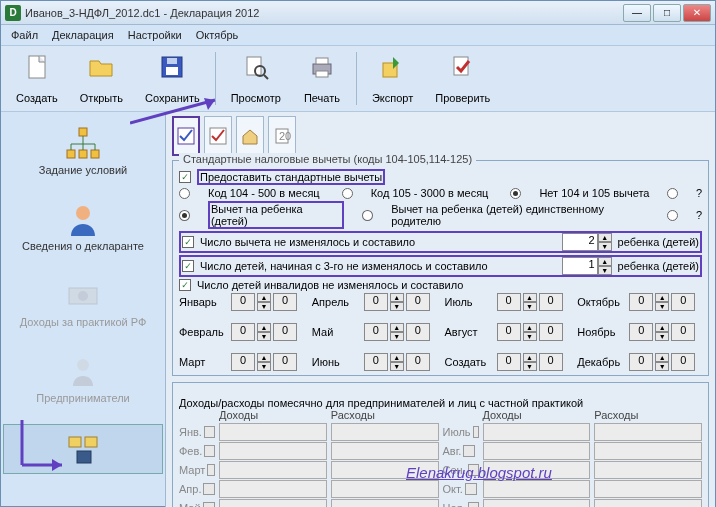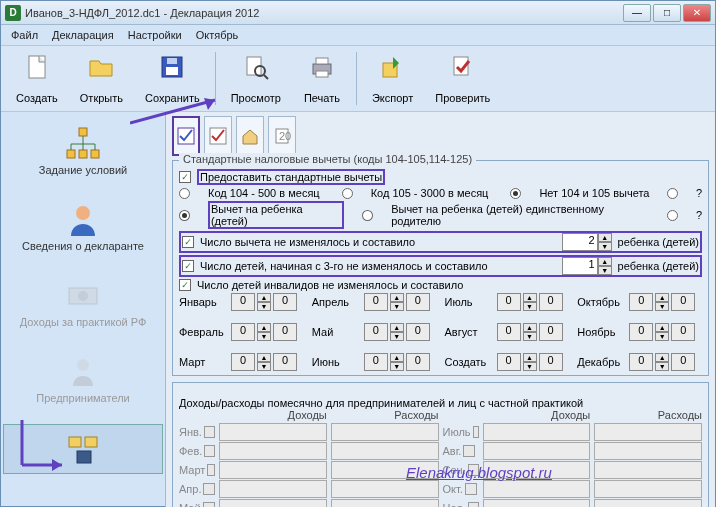--- a/index.html
+++ b/index.html
@@ -42,21 +42,21 @@
 .monthgrid { display: grid; grid-template-columns: repeat(4, 1fr); gap: 12px 8px; }
 .monthcell { display: flex; align-items: center; gap: 2px; }
 .monthcell .mlabel { width: 50px; }
 .numfield { width: 24px; border: 1px solid #888; background: #ececec; height: 18px; text-align: center; }
 .group2 { border: 1px solid #8aa8c8; padding: 14px 6px 6px; position: relative; margin-top: 6px; }
 .ent-hdr { display: grid; grid-template-columns: 36px 1fr 1fr 36px 1fr 1fr; gap: 4px; margin-bottom: 2px; }
 .ent-row { display: grid; grid-template-columns: 36px 1fr 1fr 36px 1fr 1fr; gap: 4px; margin: 1px 0; }
 .ent-row .mchk { width: 12px; height: 12px; border: 1px solid #999; background: #e8e8e8; }
 .ent-row .mlbl { display: flex; align-items: center; gap: 2px; color: #888; }
 .ent-row .efield { border: 1px solid #aaa; background: #ececec; height: 18px; }
-.ent-hdr div { text-align: right; color: #444; }
+.ent-hdr div { text-align: left; color: #444; }
 .hl { border: 2px solid #6040c0; padding: 0 1px; }
 .watermark { position: absolute; bottom: 34px; left: 240px; color: #6040c0; font-size: 15px; text-decoration: underline; font-style: italic; pointer-events: none; }
 .arrow-ann { position: absolute; pointer-events: none; }
 svg { display: block; }
 </style>
 </head>
 <body>
 
 <div class="window">
   <div class="titlebar">

